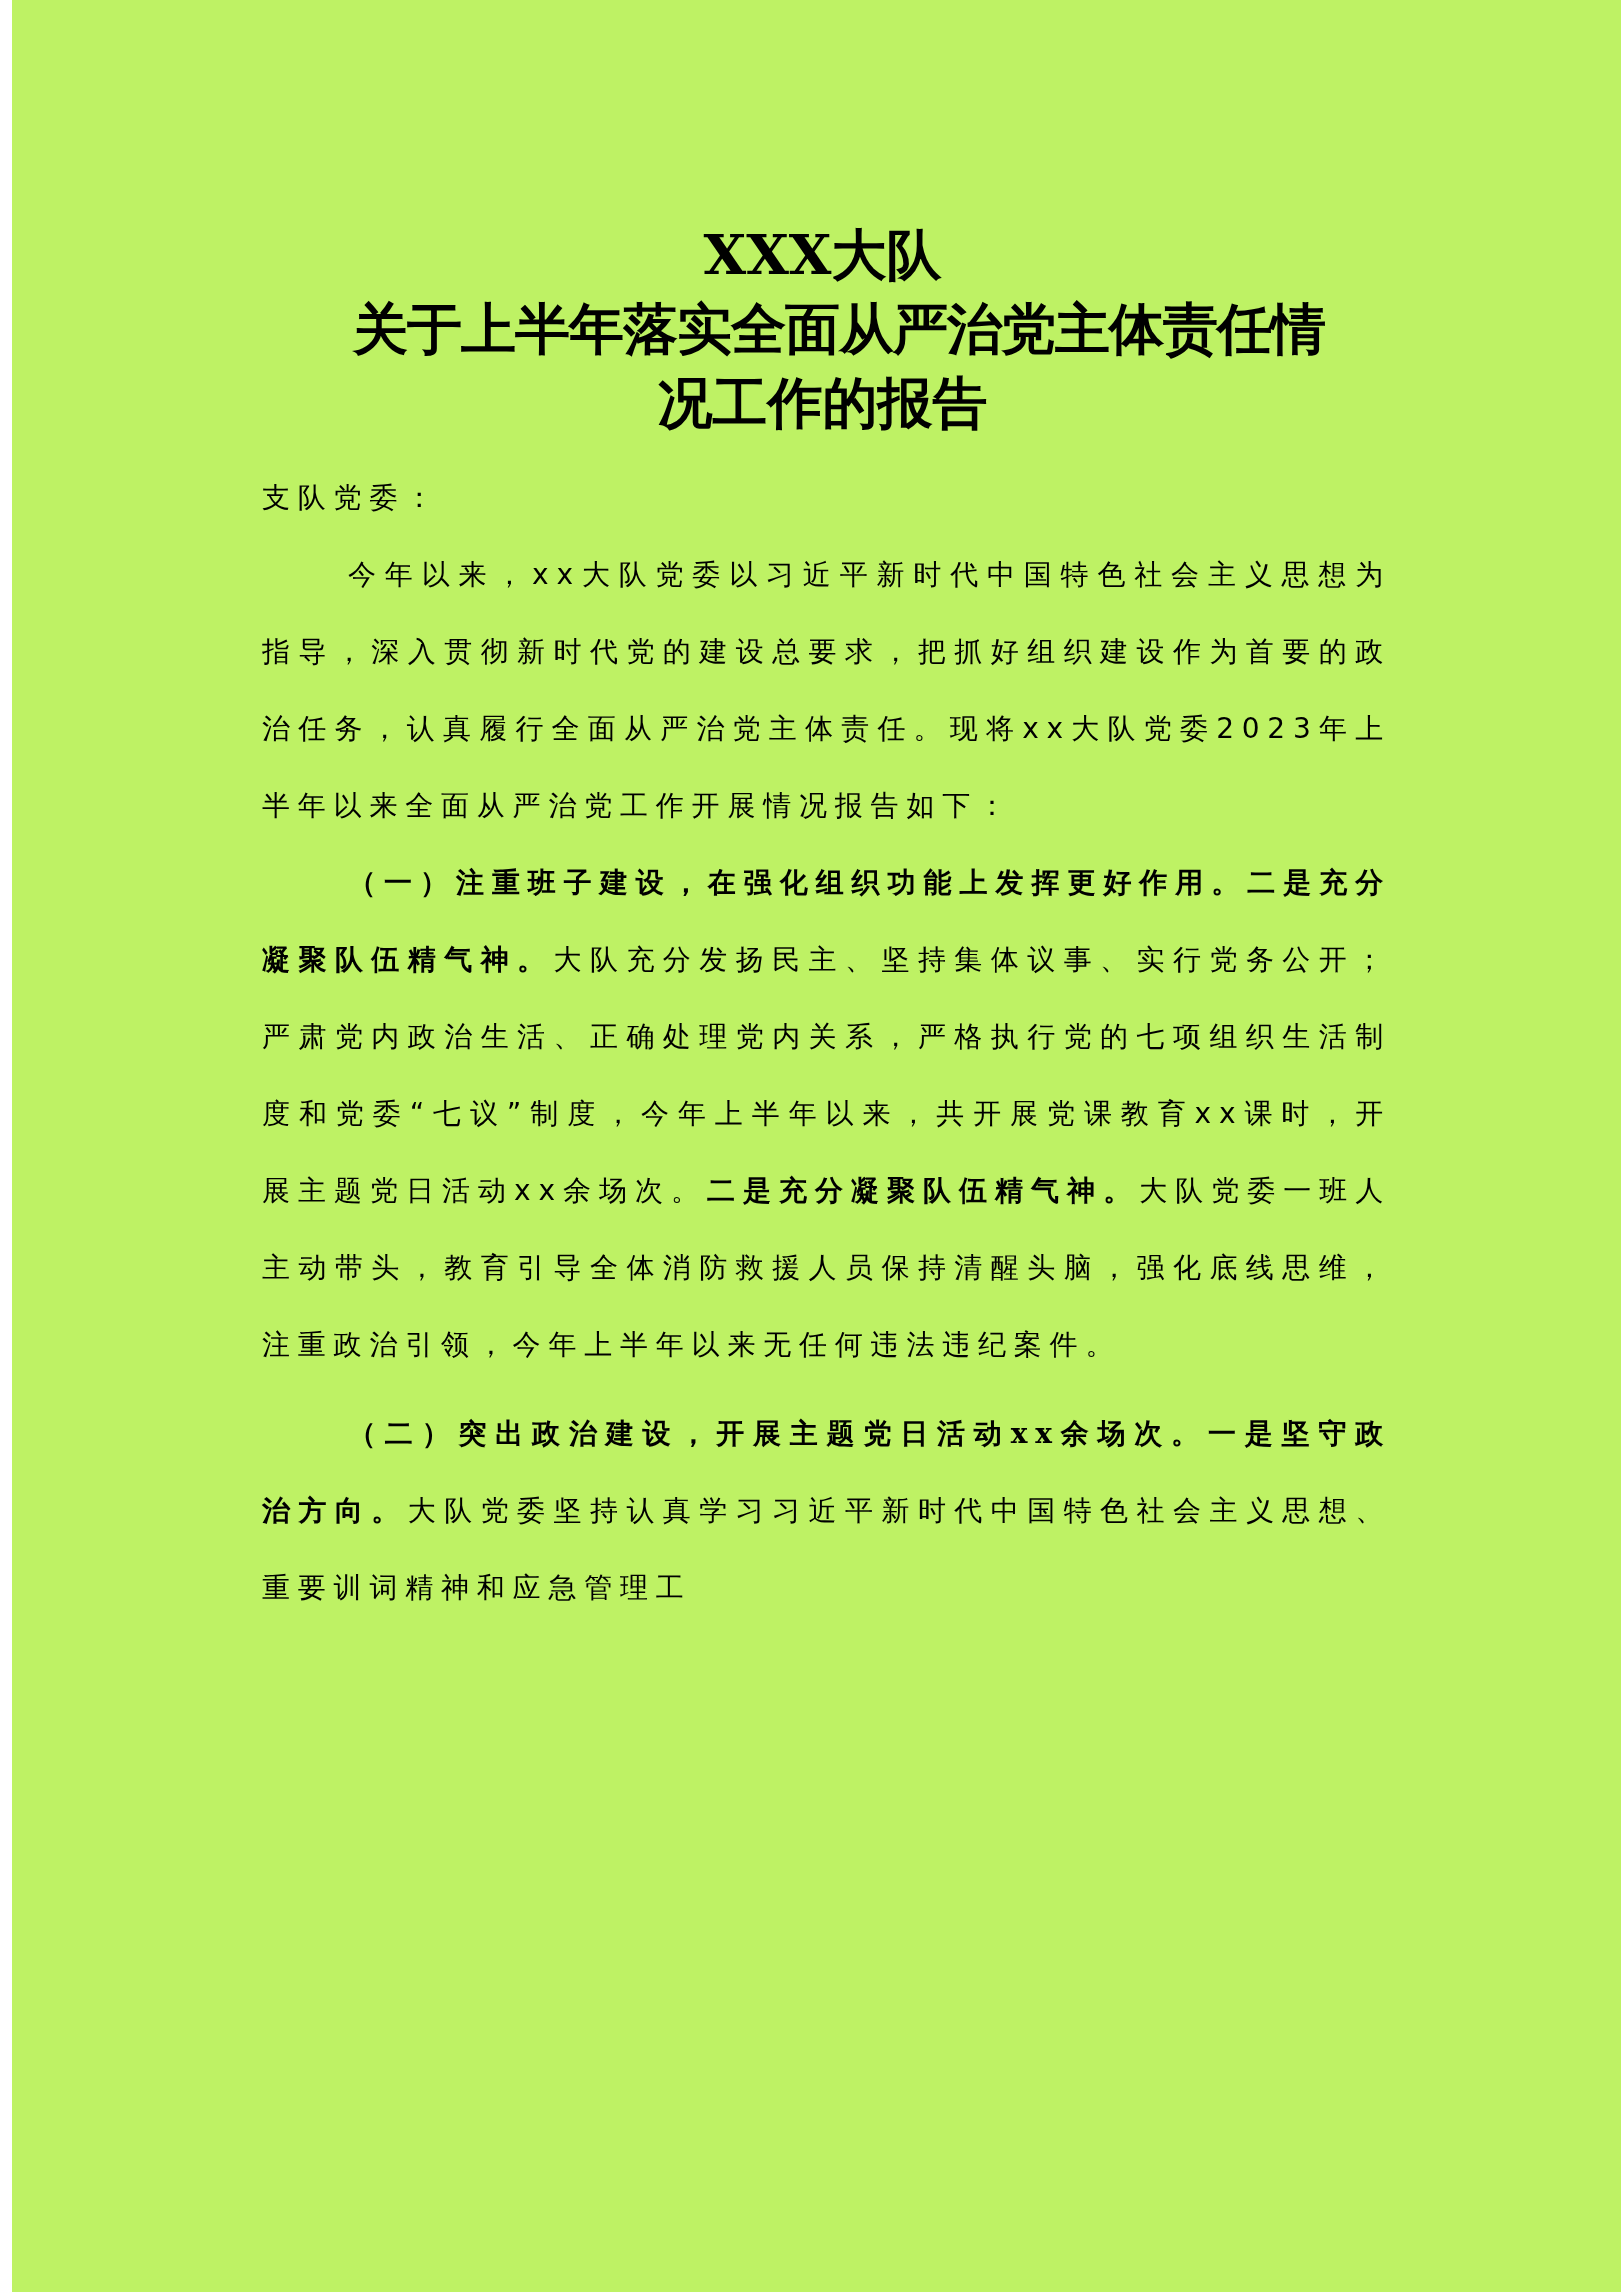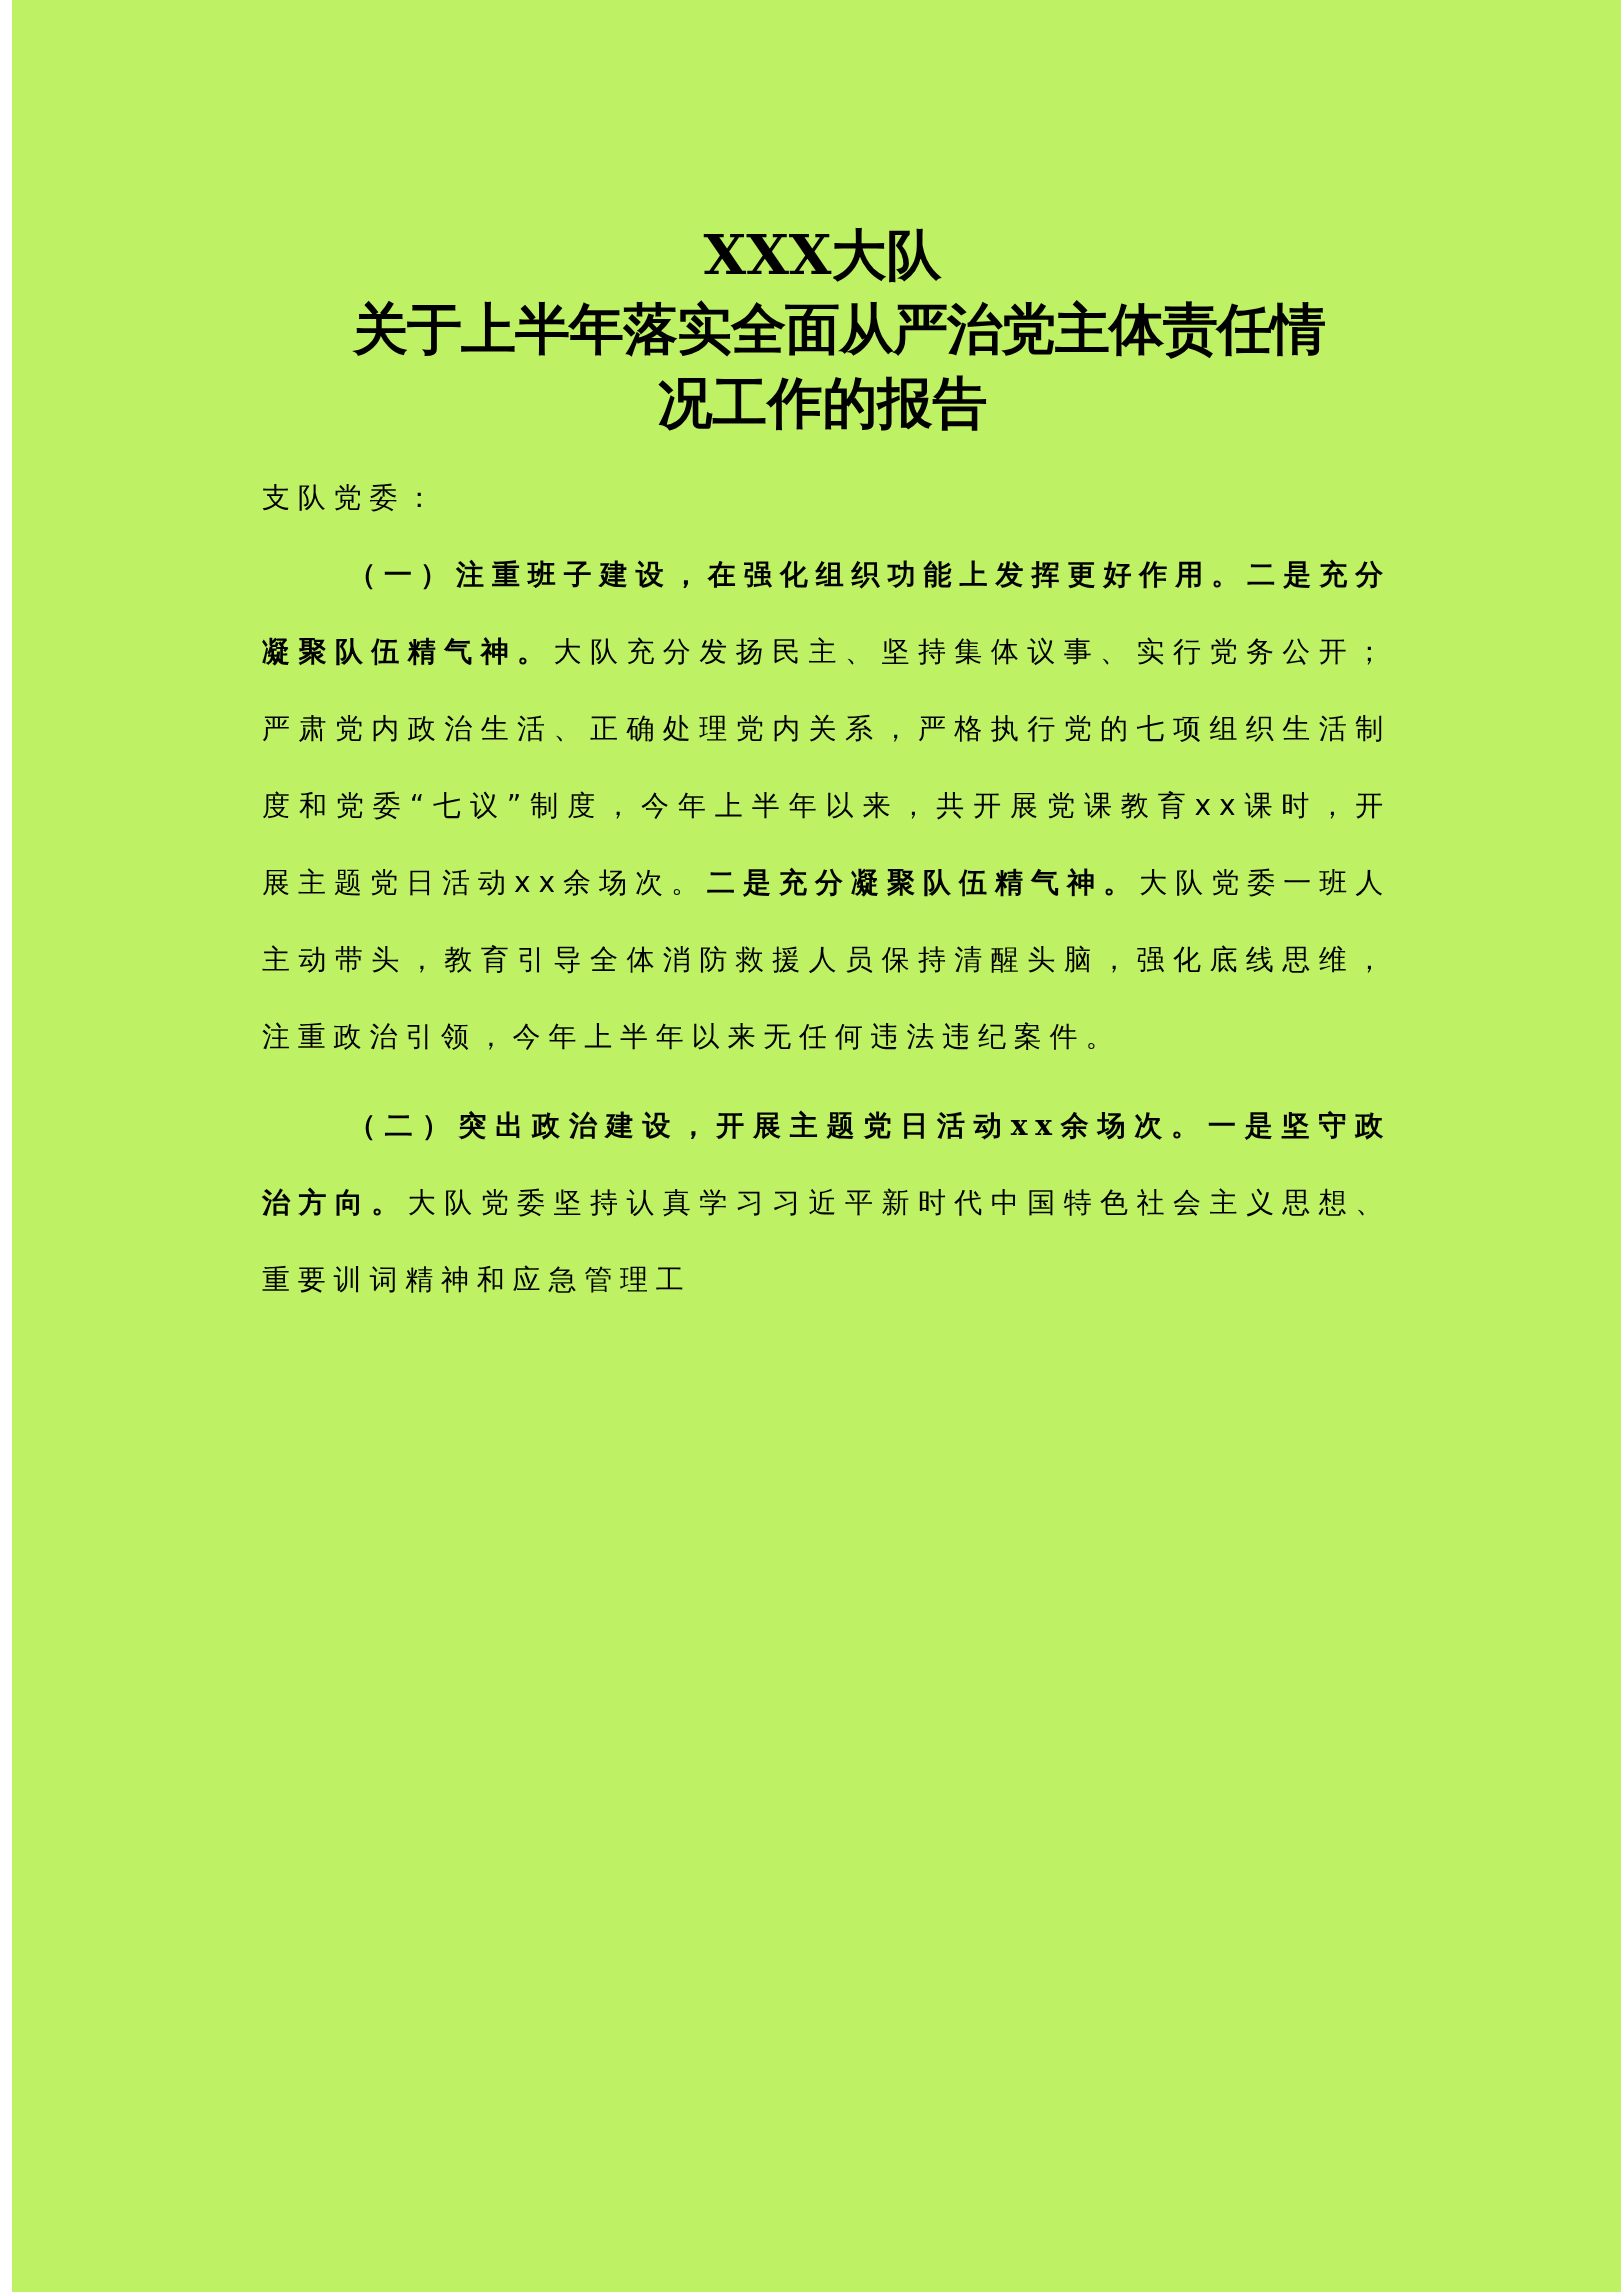--- a/index.html
+++ b/index.html
@@ -83,20 +83,21 @@
 
   <div class="title-block">
     <span class="title-line">XXX大队</span>
     <span class="title-line wide">关于上半年落实全面从严治党主体责任情</span>
     <span class="title-line">况工作的报告</span>
   </div>
 
   <div class="body-text">
     <span class="salutation">支队党委：</span>
 
+    <p class="para">今年以来，xx大队党委以习近平新时代中国特色社会主义思想为指导，深入贯彻新时代党的建设总要求，把抓好组织建设作为首要的政治任务，认真履行全面从严治党主体责任。现将xx大队党委2023年上半年以来全面从严治党工作开展情况报告如下：</p>
 
 
     <p class="para"><span class="bold">（一）注重班子建设，在强化组织功能上发挥更好作用。</span><span class="bold">二是充分凝聚队伍精气神。</span><span>大队充分发扬民主、坚持集体议事、实行党务公开；严肃党内政治生活、正确处理党内关系，严格执行党的七项组织生活制度和党委“七议”制度，今年上半年以来，共开展党课教育xx课时，开展主题党日活动xx余场次。</span><span class="bold">二是充分凝聚队伍精气神。</span><span>大队党委一班人主动带头，教育引导全体消防救援人员保持清醒头脑，强化底线思维，注重政治引领，今年上半年以来无任何违法违纪案件。</span></p>
 
     <p class="para gap"><span class="bold">（二）突出政治建设，开展主题党日活动xx余场次。</span><span class="bold">一是坚守政治方向。</span><span>大队党委坚持认真学习习近平新时代中国特色社会主义思想、重要训词精神和应急管理工</span></p>
   </div>
 
 </div>
 
 

